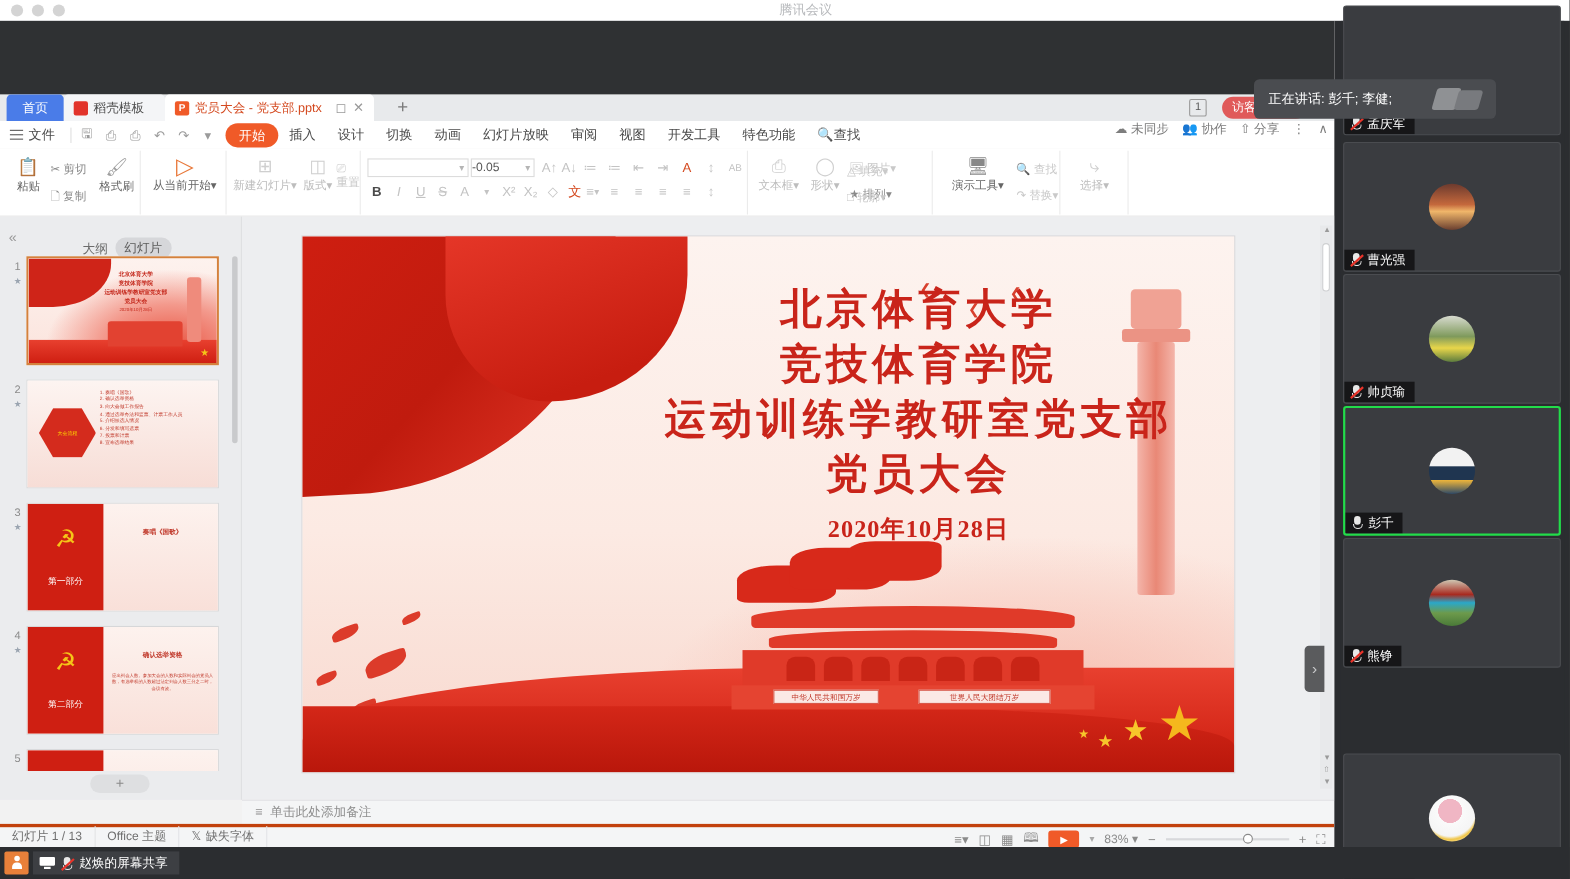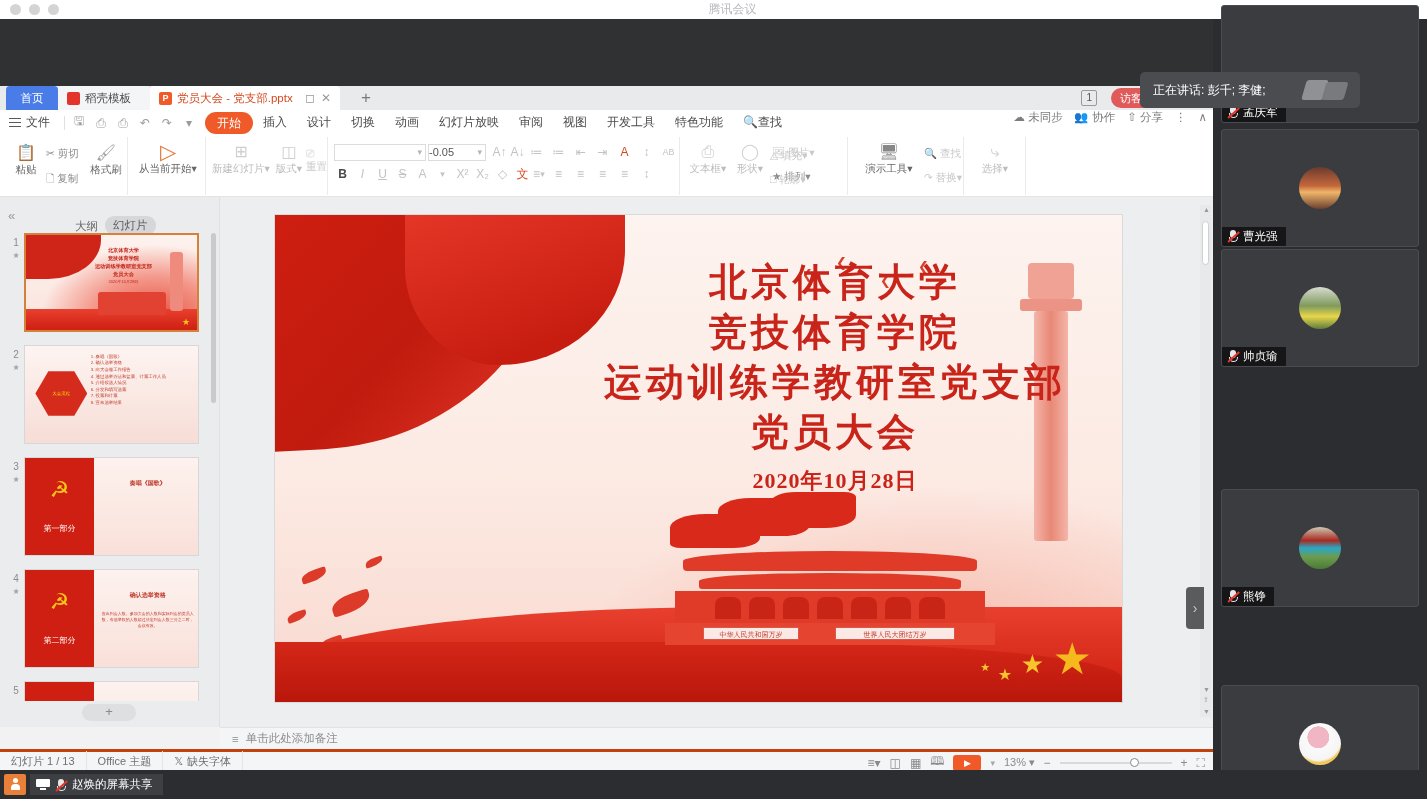--- a/index.html
+++ b/index.html
@@ -676,21 +676,21 @@
         <span>𝕏</span>
         <span>缺失字体</span>
       </span>
       <div class="sb-right">
         <span>≡▾</span>
         <span>◫</span>
         <span>▦</span>
         <span>🕮</span>
         <span class="play-btn">▶</span>
         <span style="font-size:9px;color:#a8a8a8;">▾</span>
-        <span style="font-size:11px;"><span>13%</span> ▾</span>
+        <span style="font-size:11px;"><span>83%</span> ▾</span>
         <span>−</span>
         <span class="zoom-track">
           <span class="zoom-knob"></span>
         </span>
         <span>+</span>
         <span>⛶</span>
       </div>
     </div>
   </div>
 
@@ -724,20 +724,30 @@
       <div class="vname">
         <span class="micoff">
           <span class="micbody"></span>
             <span class="micbase"></span>
             <span class="micslash"></span>
         </span>
         <span>帅贞瑜</span>
       </div>
     </div>
 
+    <div class="vtile active" style="top:350px;">
+      <div class="vavatar" style="background:linear-gradient(#f2f2f2 0%,#f2f2f2 40%,#1f3550 41%,#1f3550 70%,#e8b23c 71%,#2f4a66 100%);"></div>
+      <div class="vname">
+        <span class="micon">
+          <span class="micbody"></span>
+            <span class="micbase"></span>
+        </span>
+        <span>彭千</span>
+      </div>
+    </div>
 
     <div class="vtile" style="top:470px;">
       <div class="vavatar" style="background:linear-gradient(#cfc8b4 0%,#a82a20 32%,#2aa8c8 50%,#6d9a4c 72%,#4a7a38 100%);"></div>
       <div class="vname">
         <span class="micoff">
           <span class="micbody"></span>
             <span class="micbase"></span>
             <span class="micslash"></span>
         </span>
         <span>熊铮</span>

